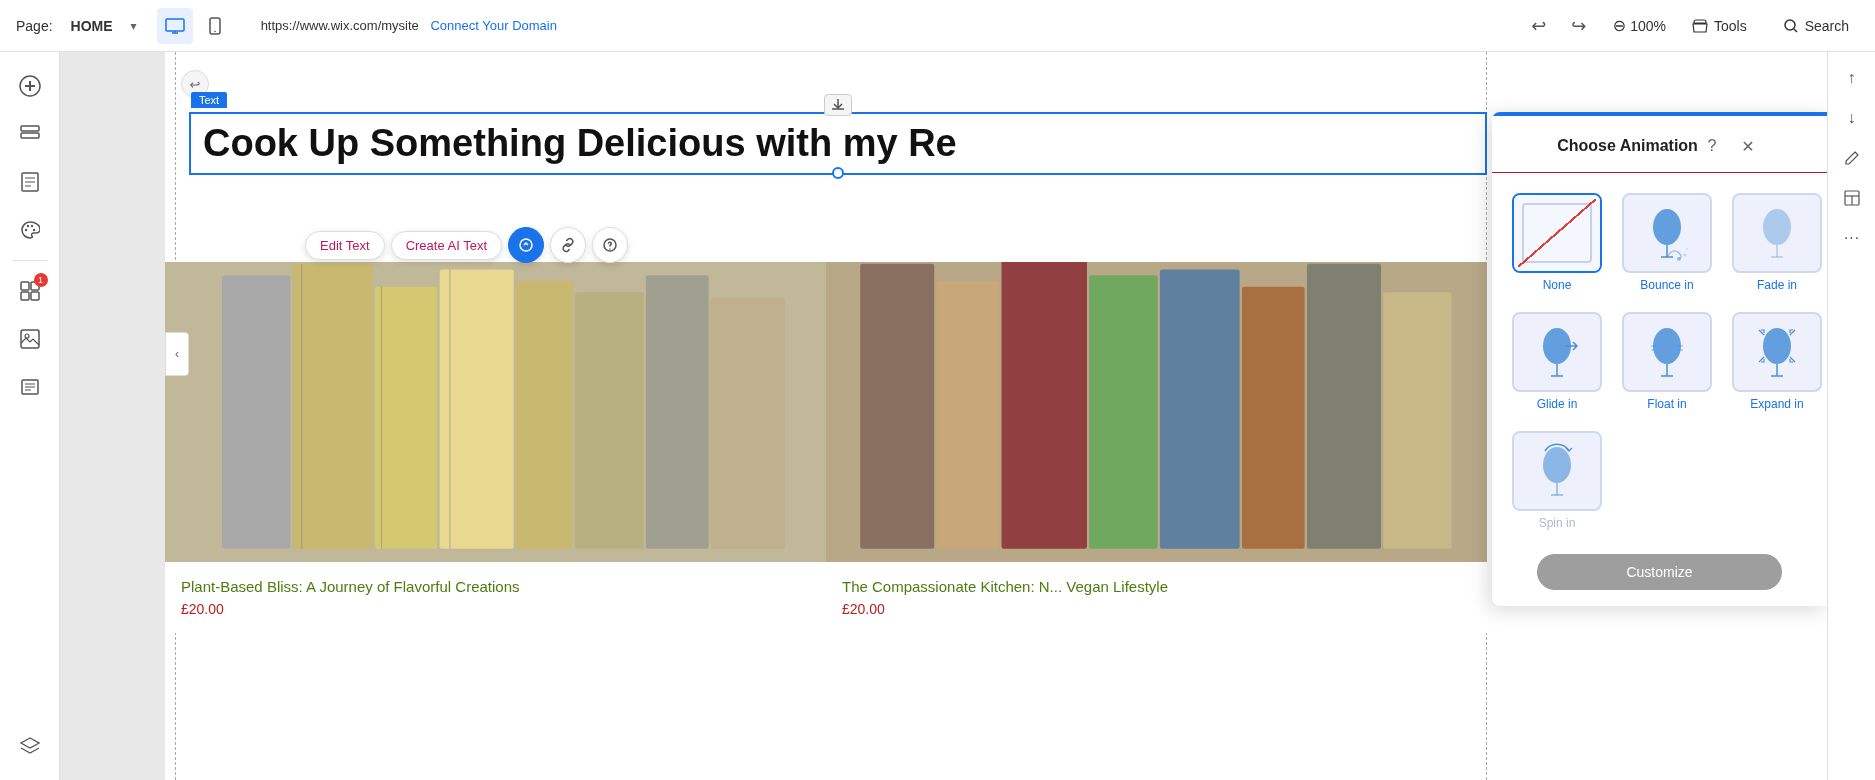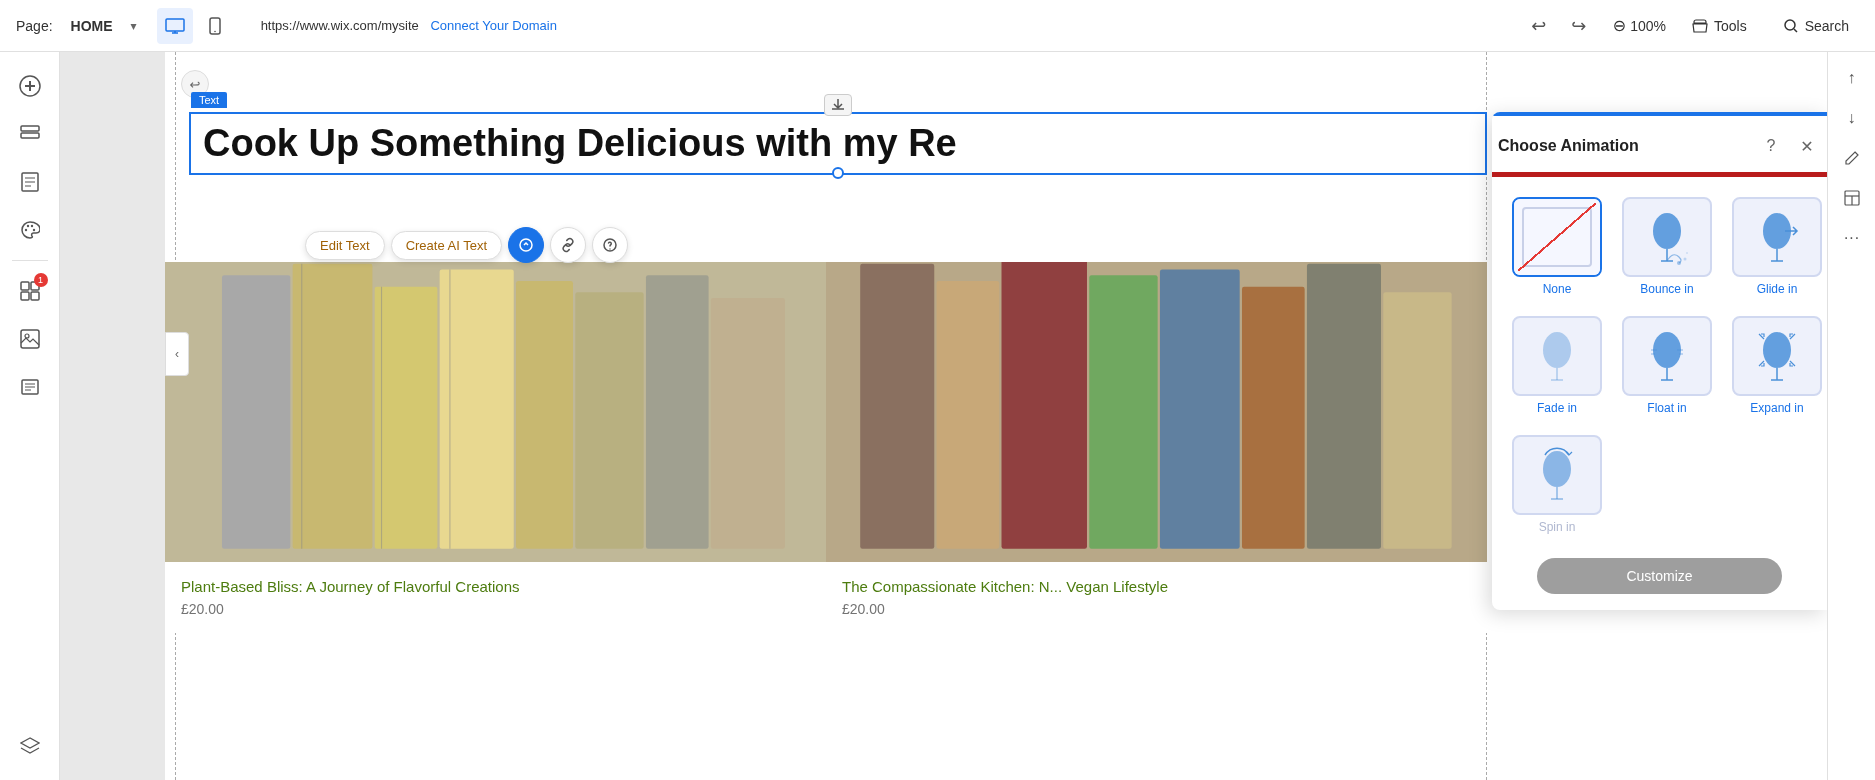--- a/index.html
+++ b/index.html
@@ -131,21 +131,21 @@
       font-size: 14px; color: #555; cursor: pointer;
     }
 
     
     #float-toolbar {
       position: absolute; top: 175px; left: 140px;
       display: flex; align-items: center; gap: 6px; z-index: 60;
     }
     .ft-btn {
       background: #fff; border: 1px solid #ddd; border-radius: 20px;
-      padding: 6px 14px; font-size: 13px; cursor: pointer; color: #a16207;
+      padding: 6px 14px; font-size: 13px; cursor: pointer; color: #be185d;
       display: flex; align-items: center; gap: 6px; white-space: nowrap;
       box-shadow: 0 2px 6px rgba(0,0,0,0.12);
     }
     .ft-icon-btn {
       width: 36px; height: 36px;
       background: #fff; border: 1px solid #ddd; border-radius: 50%;
       display: flex; align-items: center; justify-content: center;
       font-size: 16px; cursor: pointer; color: #555;
       box-shadow: 0 2px 6px rgba(0,0,0,0.12);
     }
@@ -157,34 +157,34 @@
       display: flex; gap: 0;
     }
     .product-card {
       flex: 1; background: #fff;
     }
     .product-img {
       width: 100%; height: 300px; overflow: hidden; background: #d0c8b8;
     }
     .product-info { padding: 16px; }
     .product-title { font-size: 15px; color: #4d7c0f; margin-bottom: 6px; }
-    .product-price { font-size: 14px; color: #737373; }
+    .product-price { font-size: 14px; color: #b91c1c; }
 
     
     #anim-panel {
       position: absolute; right: 0; top: 60px;
       width: 335px; background: #fff;
       border-radius: 8px 0 0 8px;
       box-shadow: -4px 4px 20px rgba(0,0,0,0.15);
       overflow: hidden; z-index: 200;
     }
     .anim-header {
-      display: flex; align-items: center; justify-content: space-between;
+      display: flex; align-items: center; justify-content: center;
       padding: 16px 6px 12px;
-      border-bottom: 5px solid #b91c1c;
+      border-bottom: 1px solid #b91c1c;
     }
     .anim-title { font-size: 16px; font-weight: 600; color: #222; }
     .anim-header-icons { display: flex; gap: 8px; }
     .anim-icon-btn {
       width: 28px; height: 28px; border: none; background: none;
       cursor: pointer; font-size: 16px; color: #666;
       display: flex; align-items: center; justify-content: center;
       border-radius: 4px;
     }
 
@@ -500,39 +500,39 @@
             <circle cx="42" cy="50" r="1.5" fill="#4a90d9" opacity="0.3"></circle>
             <circle cx="44" cy="44" r="1" fill="#4a90d9" opacity="0.2"></circle>
           </svg>
         </div>
         <span class="anim-label">Bounce in</span>
       </div>
 
       <div class="anim-item">
         <div class="anim-thumb">
           <svg class="balloon-svg" viewBox="0 0 48 56">
+            <ellipse cx="24" cy="22" rx="14" ry="18" fill="#4a90d9" opacity="0.4"></ellipse>
+            <line x1="24" y1="40" x2="24" y2="52" stroke="#4a90d9" stroke-width="1.5" opacity="0.4"></line>
+            <line x1="18" y1="52" x2="30" y2="52" stroke="#4a90d9" stroke-width="1.5" opacity="0.4"></line>
+          </svg>
+        </div>
+        <span class="anim-label">Fade in</span>
+      </div>
+
+      <div class="anim-item">
+        <div class="anim-thumb">
+          <svg class="balloon-svg" viewBox="0 0 48 56">
             <ellipse cx="24" cy="22" rx="14" ry="18" fill="#4a90d9" opacity="0.85"></ellipse>
             <line x1="24" y1="40" x2="24" y2="52" stroke="#4a90d9" stroke-width="1.5"></line>
             <line x1="18" y1="52" x2="30" y2="52" stroke="#4a90d9" stroke-width="1.5"></line>
 
             <path d="M32 22h12M40 18l4 4-4 4" stroke="#4a90d9" stroke-width="1.5" fill="none"></path>
           </svg>
         </div>
         <span class="anim-label">Glide in</span>
-      </div>
-
-      <div class="anim-item">
-        <div class="anim-thumb">
-          <svg class="balloon-svg" viewBox="0 0 48 56">
-            <ellipse cx="24" cy="22" rx="14" ry="18" fill="#4a90d9" opacity="0.4"></ellipse>
-            <line x1="24" y1="40" x2="24" y2="52" stroke="#4a90d9" stroke-width="1.5" opacity="0.4"></line>
-            <line x1="18" y1="52" x2="30" y2="52" stroke="#4a90d9" stroke-width="1.5" opacity="0.4"></line>
-          </svg>
-        </div>
-        <span class="anim-label">Fade in</span>
       </div>
 
       <div class="anim-item">
         <div class="anim-thumb">
           <svg class="balloon-svg" viewBox="0 0 48 56">
             <ellipse cx="24" cy="22" rx="14" ry="18" fill="#4a90d9" opacity="0.85"></ellipse>
             <line x1="24" y1="40" x2="24" y2="52" stroke="#4a90d9" stroke-width="1.5"></line>
             <line x1="18" y1="52" x2="30" y2="52" stroke="#4a90d9" stroke-width="1.5"></line>
 
             <path d="M8 22h6M8 26h4" stroke="#4a90d9" stroke-width="1.2" opacity="0.6"></path>

